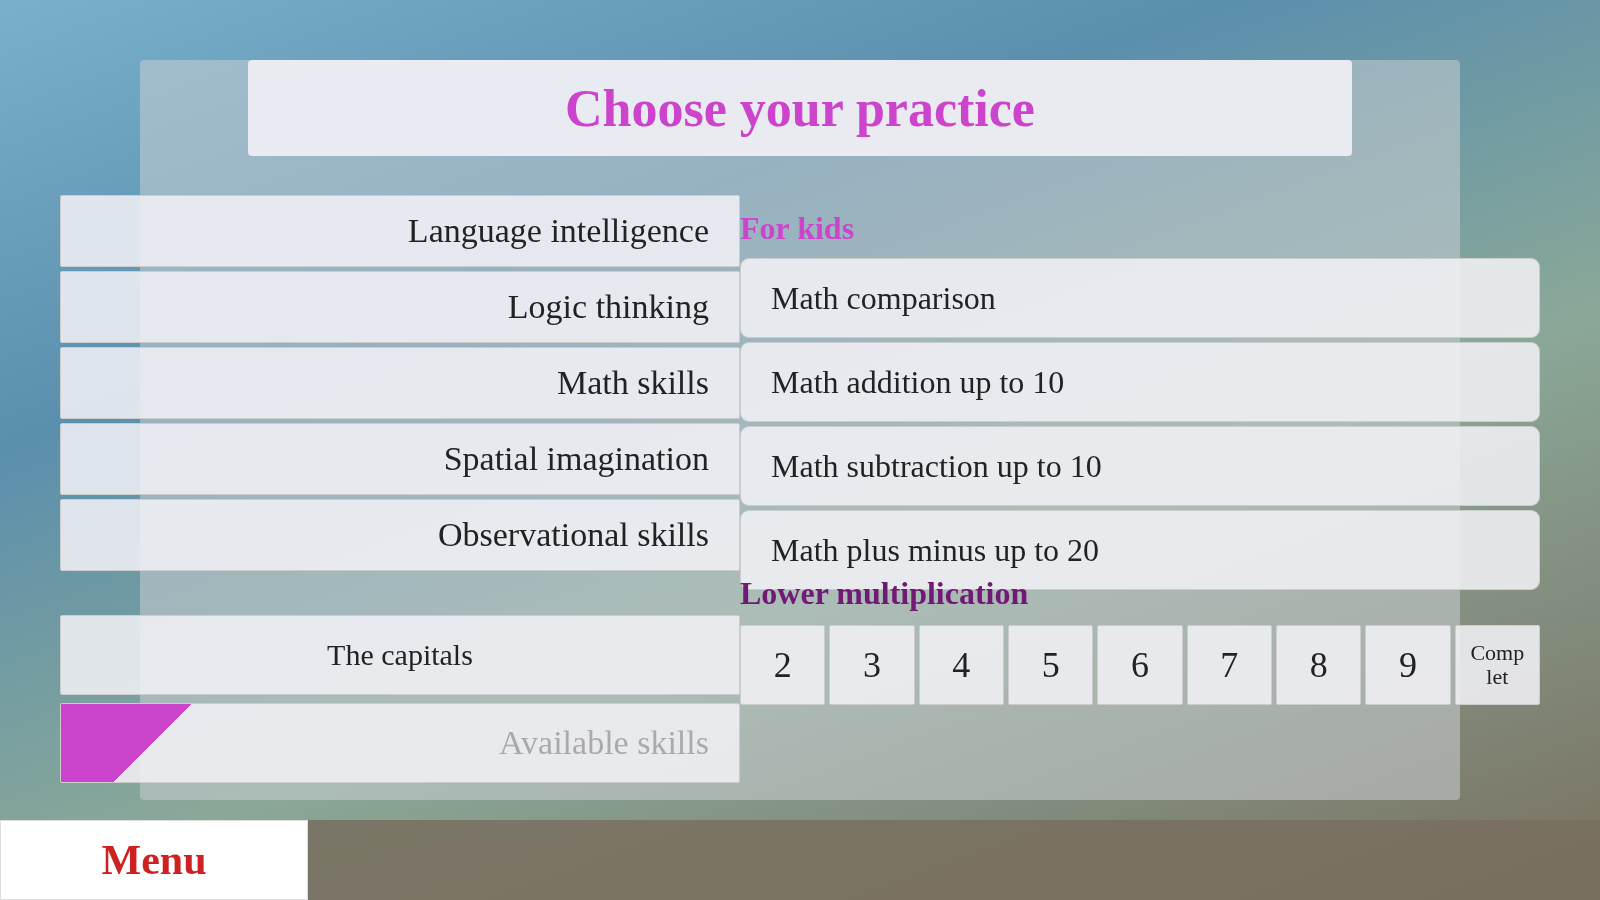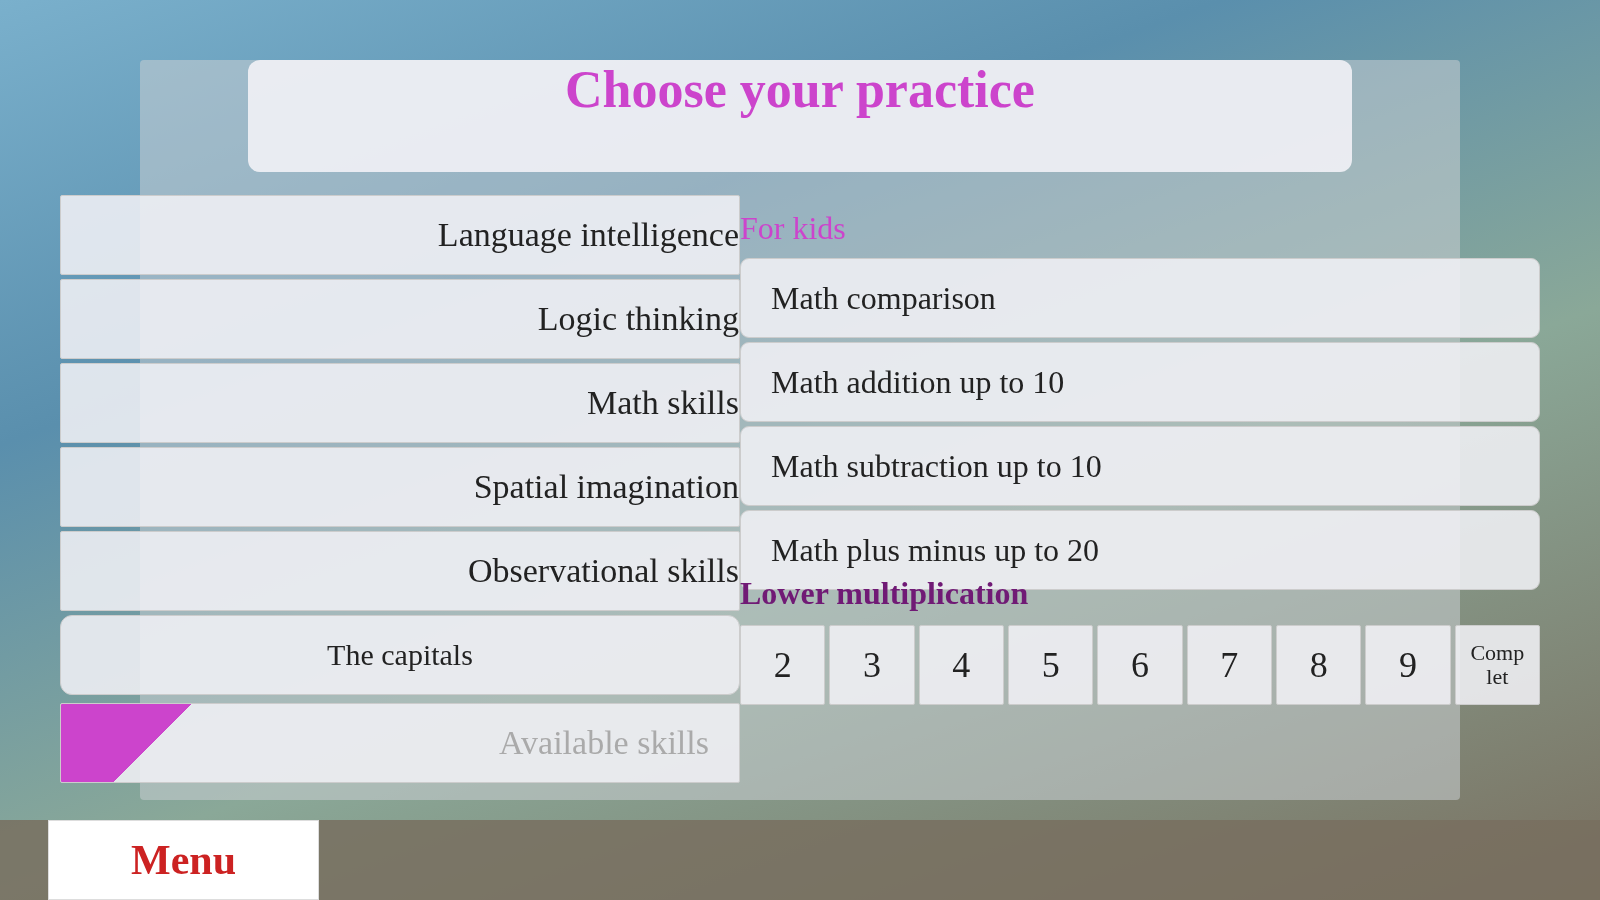--- a/index.html
+++ b/index.html
@@ -21,24 +21,25 @@
       bottom: 100px;
       background: rgba(200, 205, 210, 0.55);
       border-radius: 4px;
     }
 
     .title-box {
       position: absolute;
       top: 60px;
       left: 248px;
       right: 248px;
-      height: 112px;
+      height: 96px;
       background: rgba(240, 240, 245, 0.92);
-      border-radius: 12px;
-      display: flex;
+      border-radius: 4px;
+      display: flex;
+      align-items: center;
       justify-content: center;
       z-index: 10;
     }
 
     .title-text {
       font-size: 52px;
       color: #cc44cc;
       font-weight: bold;
       font-family: 'Comic Sans MS', cursive;
     }
@@ -50,24 +51,25 @@
       left: 60px;
       width: 680px;
       display: flex;
       flex-direction: column;
       gap: 0;
     }
 
     .left-item {
       background: rgba(240, 240, 245, 0.88);
       border: 1px solid #ccc;
-      height: 80px;
+      height: 72px;
       display: flex;
       align-items: center;
       justify-content: flex-end;
+      padding-right: 30px;
       font-size: 34px;
       color: #222;
       cursor: pointer;
       margin-bottom: 4px;
       border-radius: 2px;
     }
 
     
     .right-panel {
       position: absolute;
@@ -92,21 +94,21 @@
       border-radius: 9px;
     }
 
     
     .for-kids-label {
       position: absolute;
       top: 210px;
       left: 740px;
       font-size: 32px;
       color: #cc44cc;
-      font-weight: normal;
+      font-weight: bold;
       font-family: 'Comic Sans MS', cursive;
     }
 
     
     .lower-mult-label {
       position: absolute;
       top: 575px;
       left: 740px;
       font-size: 32px;
       color: #701a75;
@@ -158,21 +160,21 @@
       flex: 1;
       height: 80px;
       background: rgba(240, 240, 245, 0.88);
       border: 1px solid #ccc;
       display: flex;
       align-items: center;
       justify-content: center;
       font-size: 30px;
       color: #222;
       cursor: pointer;
-      border-radius: 12px;
+      border-radius: 2px;
     }
 
     
     .available-soon-item {
       position: absolute;
       top: 703px;
       left: 60px;
       width: 680px;
       height: 80px;
       background: rgba(240, 240, 245, 0.88);
@@ -207,29 +209,28 @@
       transform: rotate(-45deg) translateY(-20px) translateX(-15px);
       white-space: nowrap;
       text-shadow: 1px 1px 2px rgba(0,0,0,0.5);
     }
 
     
     .menu-button {
       position: absolute;
       bottom: 0;
       left: 0;
-      width: 271px;
+      width: 308px;
       height: 80px;
       background: white;
       border: 1px solid #ddd;
       display: flex;
       align-items: center;
       justify-content: center;
       cursor: pointer;
-      margin-left: 48px;
     }
 
     .menu-text {
       font-size: 42px;
       color: #cc2222;
       font-weight: bold;
       font-family: 'Comic Sans MS', cursive;
     }
 
     

